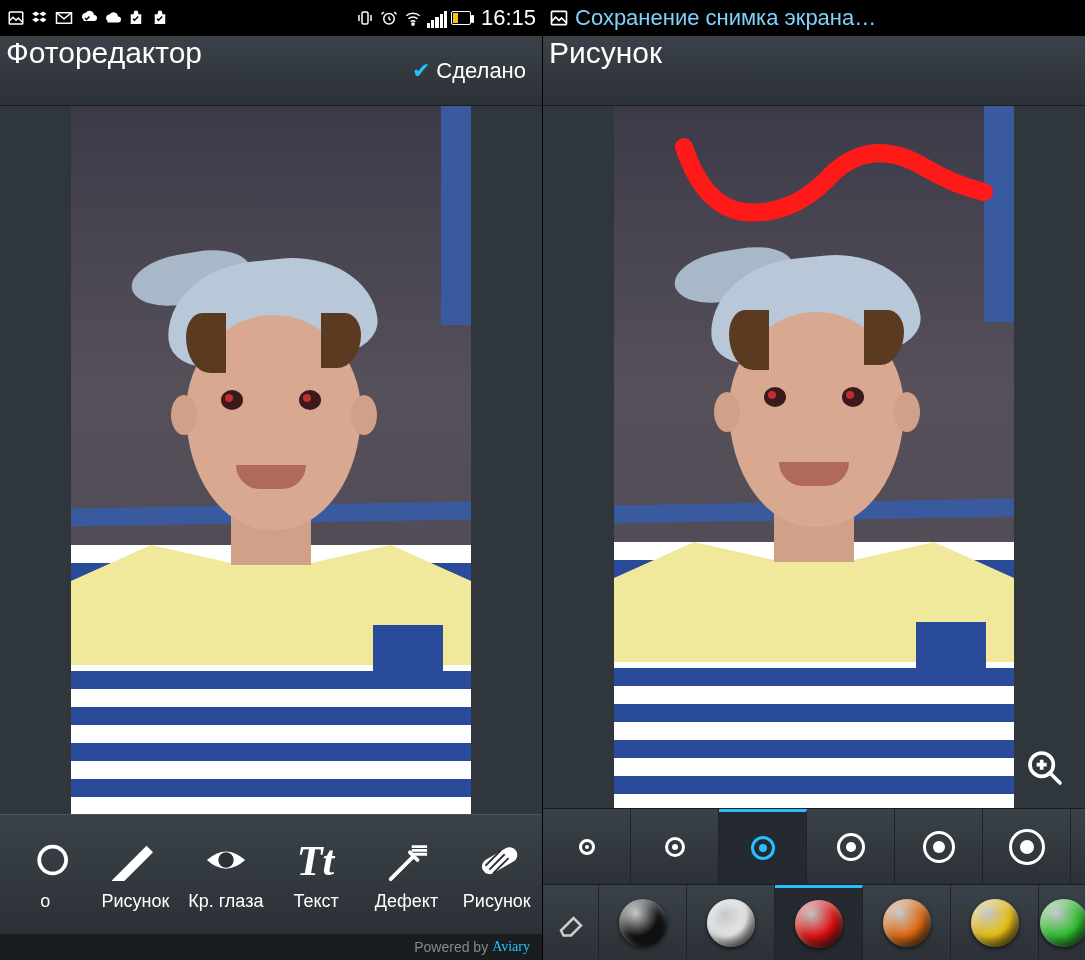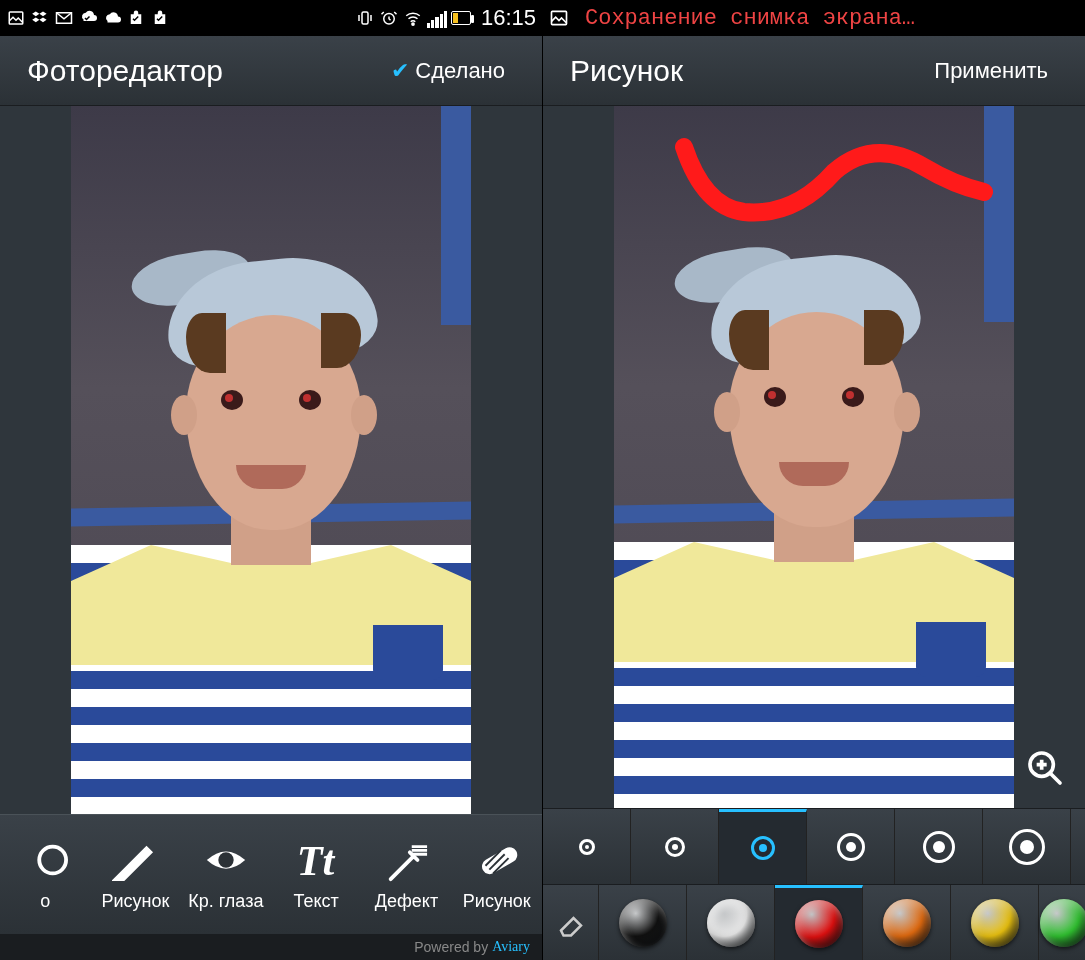--- a/index.html
+++ b/index.html
@@ -31,30 +31,29 @@
     font-size: 13px;
   }
   .status-left { display: flex; gap: 4px; align-items: center; }
   .status-right { margin-left: auto; display: flex; gap: 4px; align-items: center; }
   .status-icon {
     width: 20px; height: 20px;
     display: flex; align-items: center; justify-content: center;
     color: #fff;
   }
   .status-time { font-size: 22px; color: #fff; margin-left: 6px; }
-  .status-text { font-size: 22px; color: #ef4444; margin-left: 16px; font-family: Liberation Mono, monospace; }
+  .status-text { font-size: 22px; color: #7dd3fc; margin-left: 6px; }
 
   
   .header {
     height: 70px;
     background: linear-gradient(#3a4148, #2b3136);
     border-bottom: 1px solid #1a1d20;
     display: flex;
-    align-items: center;
-    padding: 0 27px;
+    padding: 0 6px;
     color: #fff;
   }
   .header-title {
     font-size: 30px;
     font-weight: normal;
     flex: 1;
   }
   .done-btn {
     display: flex;
     align-items: center;
@@ -385,23 +384,20 @@
       <svg viewBox="0 0 24 24" width="20" height="20" fill="none" stroke="#fff" stroke-width="2">
           <rect x="3" y="4" width="18" height="16" rx="1"></rect>
           <path d="M3 16 l5 -5 4 4 3 -3 6 6"></path>
         </svg>
     </span>
     <span class="status-text">Сохранение снимка экрана…</span>
   </div>
 
   <div class="header">
     <div class="header-title">Рисунок</div>
-    <div class="apply-btn">
-      <span>Применить</span>
-    </div>
   </div>
 
   <div class="canvas-area">
     <div class="photo">
       <div class="photo-bg"></div>
       <div class="blue-bar-top"></div>
       <div class="blue-bar-mid"></div>
       <div class="arm-l"></div>
         <div class="arm-r"></div>
       <div class="shirt"></div>

